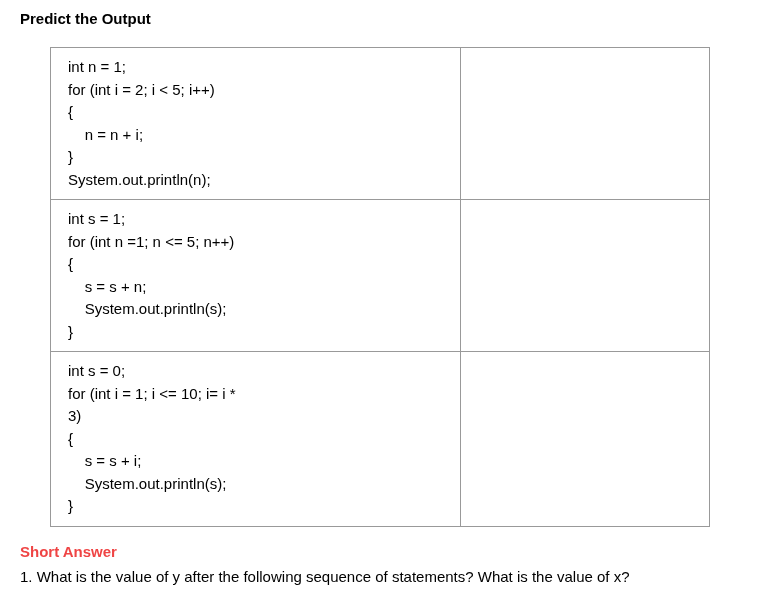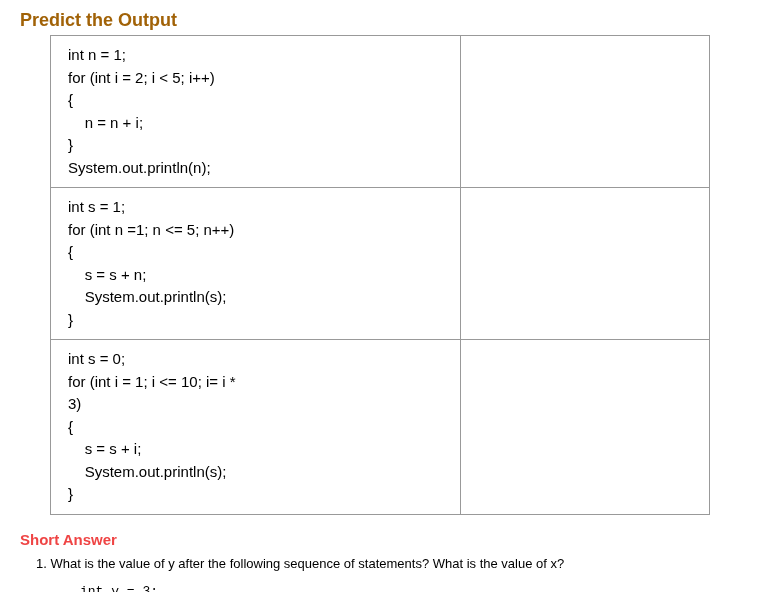--- a/index.html
+++ b/index.html
@@ -5,24 +5,24 @@
     * { margin: 0; padding: 0; box-sizing: border-box; }
     body {
       background: #fff;
       font-family: Arial, sans-serif;
       font-size: 14px;
       color: #000;
       padding: 10px 20px;
       width: 780px;
     }
     .section-title {
-      color: #a16207;
+      color: #000000;
       font-weight: bold;
-      font-size: 18px;
-      margin-bottom: 4px;
+      font-size: 15px;
+      margin-bottom: 20px;
     }
     .subtitle {
       font-size: 13px;
       margin-bottom: 8px;
     }
     table {
       border-collapse: collapse;
       width: 660px;
       margin-left: 30px;
       margin-bottom: 16px;
@@ -44,23 +44,22 @@
       width: 200px;
     }
     .short-answer-title {
       color: #ef4444;
       font-weight: bold;
       font-size: 15px;
       margin-top: 8px;
       margin-bottom: 8px;
     }
     .question-text {
-      font-size: 13px;
+      font-size: 15px;
       margin-bottom: 10px;
-      margin-left: 16px;
     }
     .short-code {
       font-family: 'Courier New', Courier, monospace;
       font-size: 13px;
       line-height: 1.7;
       margin-left: 60px;
       white-space: pre;
     }
   </style>
 </head>

